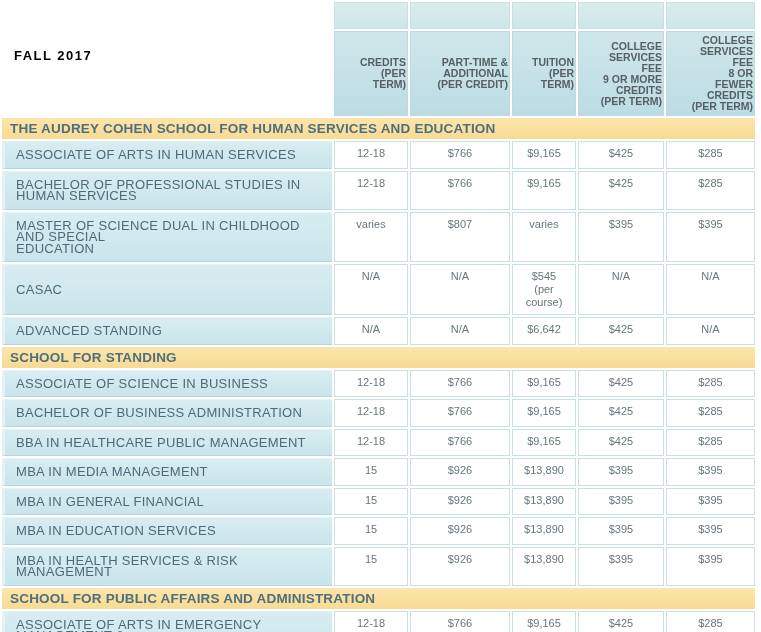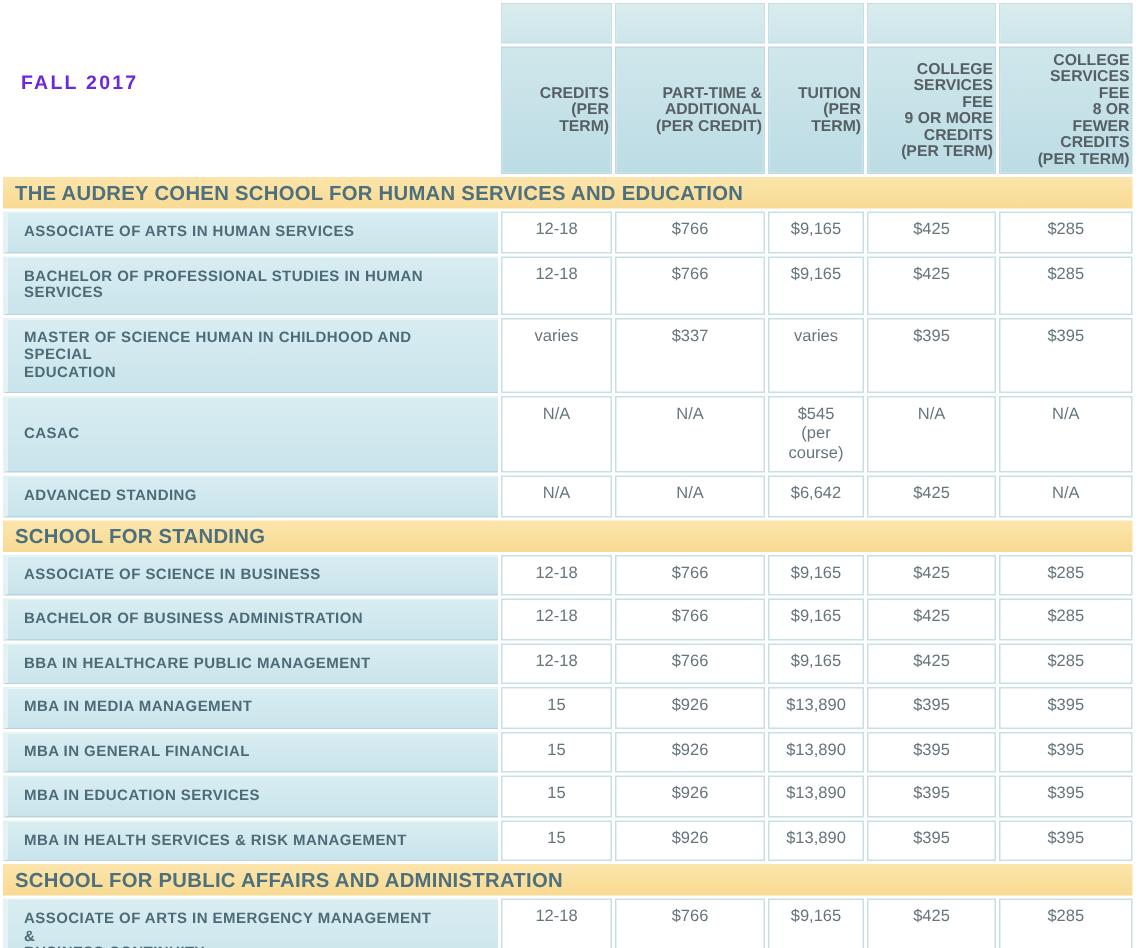--- a/index.html
+++ b/index.html
@@ -2,36 +2,36 @@
 <html><head>
 <meta charset="utf-8">
 <style>
   html,body{margin:0;padding:0;background:#ffffff;font-family:"Liberation Sans",sans-serif;}
   .page{width:761px;height:632px;overflow:hidden;background:#fff;}
   table.tuition{border-collapse:separate;border-spacing:2px;table-layout:fixed;width:757px;margin:0;}
   td,th{box-sizing:border-box;}
 
   
   .title-cell{background:#ffffff;vertical-align:top;padding:44px 0 0 12px;}
-  .fall-title{color:#6d28d9;font-weight:bold;font-size:13px;letter-spacing:1.5px;white-space:nowrap;}
+  .fall-title{color:#000000;font-weight:bold;font-size:13px;letter-spacing:1.5px;white-space:nowrap;}
 
   
   .mini-cell{background:linear-gradient(#d9ecee,#cde6ea);height:27px;border:1px solid #c6e0e5;}
   th.head-cell{background:linear-gradient(#cfe7eb,#bcdce4);color:#566064;font-size:10.5px;
     line-height:11px;font-weight:bold;white-space:pre-line;text-align:right;vertical-align:middle;
     padding:3px 1px;border:1px solid #bedae0;}
 
   
   .section-cell{background:linear-gradient(#fce5ac,#f8da92);color:#4d707e;font-weight:bold;
     font-size:13.5px;padding:3px 20px 3px 8px;height:21px;letter-spacing:0.2px;margin-top:36px;}
 
   
-  td.label-cell{background:linear-gradient(#d8edf2,#c9e4eb);color:#4c6b77;font-weight:bold;
-    font-size:10px;line-height:11.5px;letter-spacing:0.3px;white-space:pre-line;
-    padding:7px 35px 7px 11px;vertical-align:middle;
+  td.label-cell{background:linear-gradient(#d8edf2,#c9e4eb);color:#4c6b77;font-weight:normal;
+    font-size:13px;line-height:11.5px;letter-spacing:0.3px;white-space:pre-line;
+    padding:7px 23px 7px 11px;vertical-align:middle;
     border-top:1px solid #e6f3f5;border-bottom:1px solid #b7d5dc;border-left:3px solid #e4f2f5;}
 
   
   td.val-cell{background:#ffffff;color:#66767c;font-size:11px;line-height:13px;text-align:center;
     vertical-align:top;padding:5px 2px;border:1px solid #c8dfe3;white-space:pre-line;}
 </style>
 </head>
 <body>
 
 <div class="page">
@@ -95,24 +95,24 @@
     </tr>
     <tr>
       <td class="label-cell">BACHELOR OF PROFESSIONAL STUDIES IN HUMAN SERVICES</td>
       <td class="val-cell">12-18</td>
       <td class="val-cell">$766</td>
       <td class="val-cell">$9,165</td>
       <td class="val-cell">$425</td>
       <td class="val-cell">$285</td>
     </tr>
     <tr>
-      <td class="label-cell">MASTER OF SCIENCE HUMAN IN CHILDHOOD AND SPECIAL
+      <td class="label-cell">MASTER OF SCIENCE DUAL IN CHILDHOOD AND SPECIAL
 EDUCATION</td>
       <td class="val-cell">varies</td>
-      <td class="val-cell">$337</td>
+      <td class="val-cell">$807</td>
       <td class="val-cell">varies</td>
       <td class="val-cell">$395</td>
       <td class="val-cell">$395</td>
     </tr>
     <tr>
       <td class="label-cell">CASAC</td>
       <td class="val-cell">N/A</td>
       <td class="val-cell">N/A</td>
       <td class="val-cell">$545
 (per

